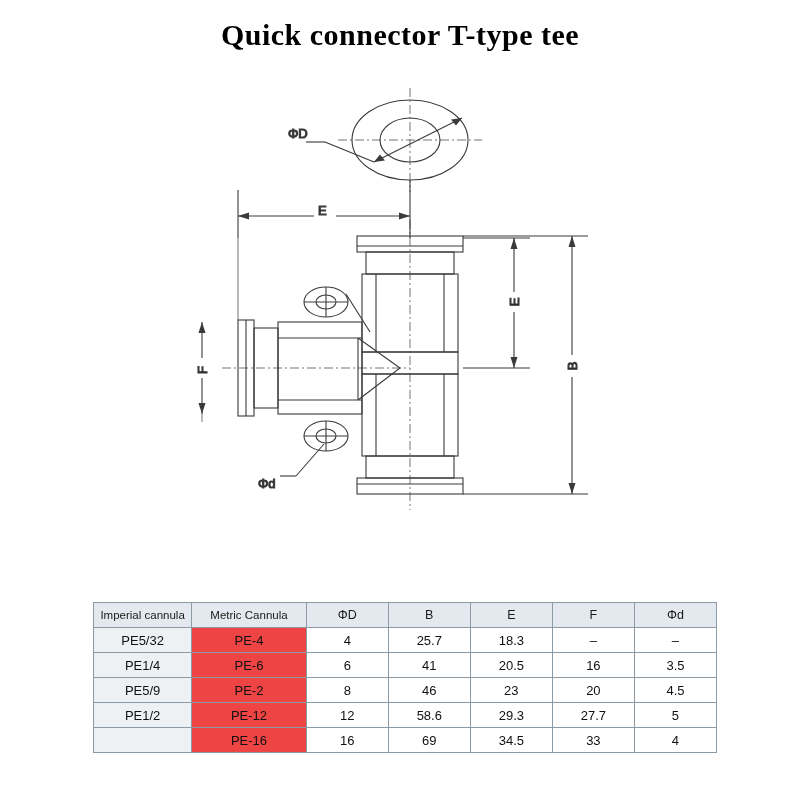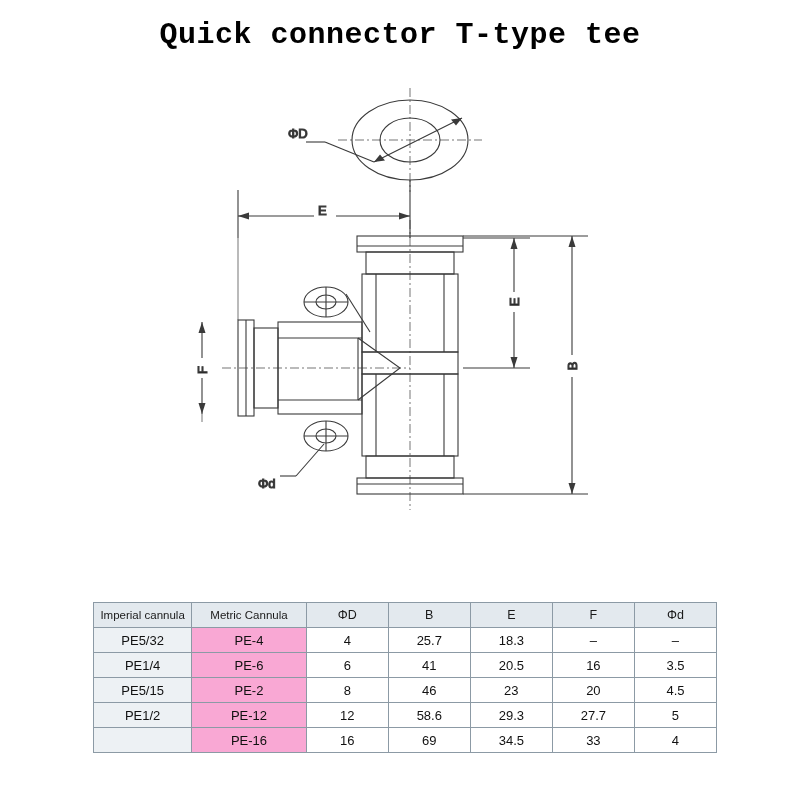--- a/index.html
+++ b/index.html
@@ -19,21 +19,21 @@
     position: relative;
     width: 800px;
     height: 800px;
   }
   #title {
     position: absolute;
     top: 18px;
     left: 0;
     width: 800px;
     text-align: center;
-    font-family: Liberation Mono, monospace;
+    font-family: Liberation Serif, serif;
     font-size: 30px;
     font-weight: bold;
     letter-spacing: 0.5px;
     color: #000;
   }
   #drawing {
     position: absolute;
     top: 70px;
     left: 110px;
     width: 600px;
@@ -65,21 +65,21 @@
     color: #1a1a1a;
   }
   table.spec thead th.wide {
     font-size: 11.5px;
   }
   table.spec td.col-imperial {
     background: #edf1f4;
     width: 96px;
   }
   table.spec td.col-metric {
-    background: #f9a8d4;
+    background: #ef4444;
     width: 112px;
   }
   table.spec td.num { width: 80px; background: #ffffff; }
   .dim-label {
     font-size: 13px;
     font-family: "Liberation Sans", sans-serif;
     fill: #000;
   }
 </style>
 </head>
@@ -238,21 +238,21 @@
         <tr>
           <td class="col-imperial">PE1/4</td>
           <td class="col-metric">PE-6</td>
           <td class="num">6</td>
           <td class="num">41</td>
           <td class="num">20.5</td>
           <td class="num">16</td>
           <td class="num">3.5</td>
         </tr>
         <tr>
-          <td class="col-imperial">PE5/15</td>
+          <td class="col-imperial">PE5/9</td>
           <td class="col-metric">PE-2</td>
           <td class="num">8</td>
           <td class="num">46</td>
           <td class="num">23</td>
           <td class="num">20</td>
           <td class="num">4.5</td>
         </tr>
         <tr>
           <td class="col-imperial">PE1/2</td>
           <td class="col-metric">PE-12</td>

